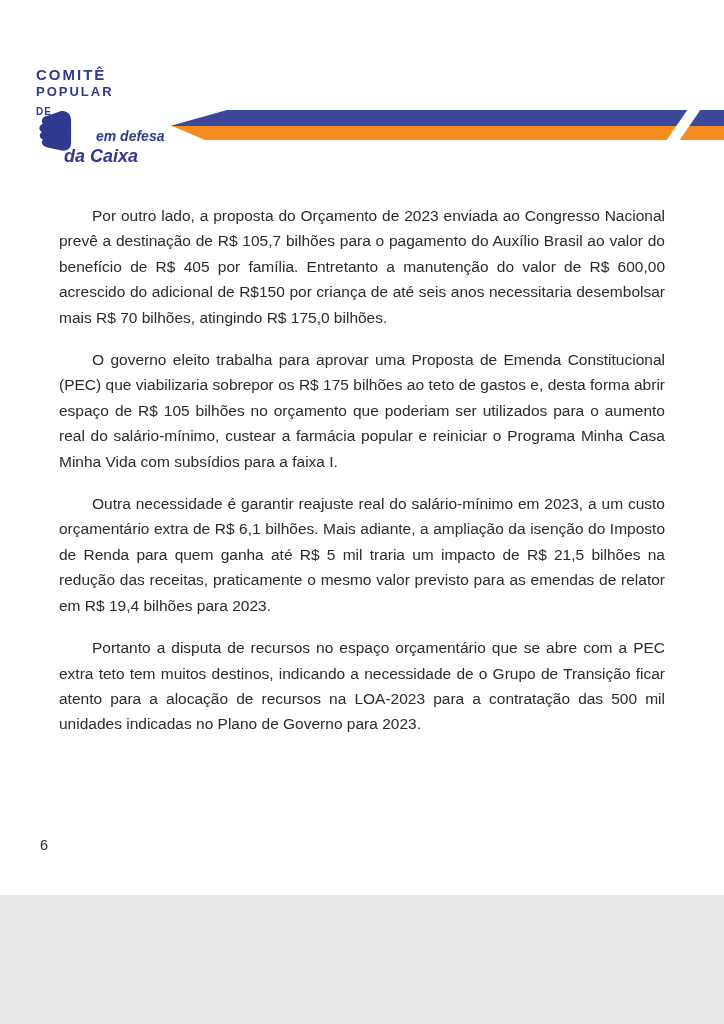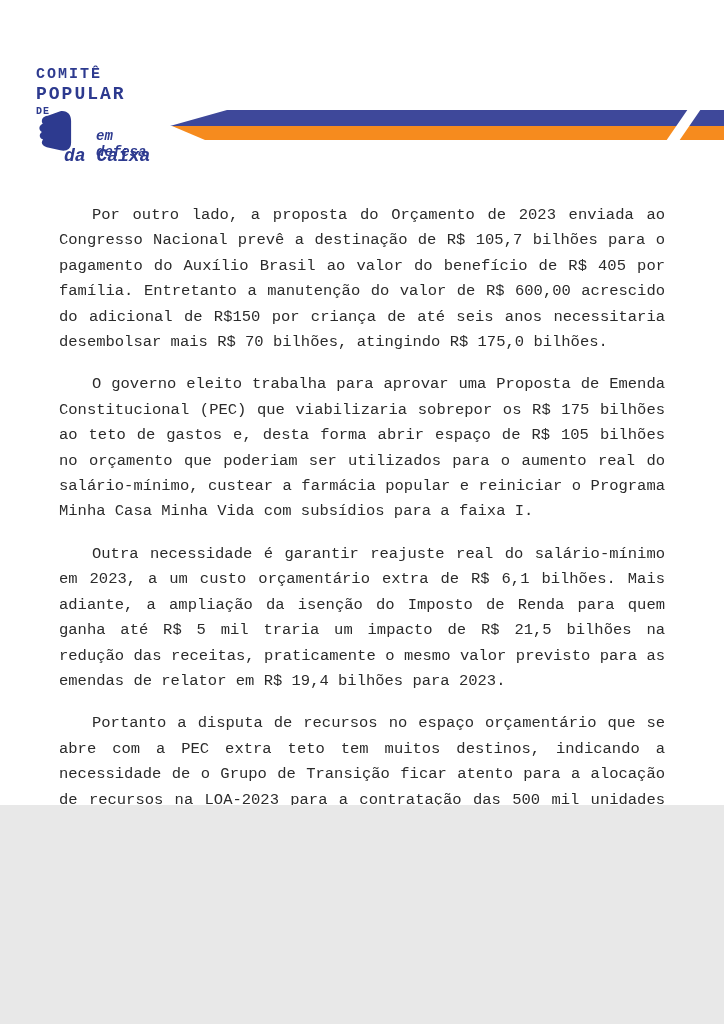--- a/index.html
+++ b/index.html
@@ -1,25 +1,25 @@
 <!DOCTYPE html>
 <html><head>
 <meta charset="utf-8">
 <style>
   html,body { margin:0; padding:0; background:#e8e8e8; }
   .page {
-    position:relative; width:724px; height:805px; margin:0 auto;
+    position:relative; width:724px; height:895px; margin:0 auto;
     background:#ffffff; overflow:hidden;
-    font-family:Liberation Mono, monospace;
+    font-family:Liberation Sans, sans-serif;
   }
 
   
   .logo { position:absolute; left:36px; top:66px; width:130px; height:106px; color:#2d3a8f; }
   .logo-l1 { position:absolute; left:0; top:0;  font-size:15px; font-weight:800; letter-spacing:2px; }
-  .logo-l2 { position:absolute; left:0; top:18px; font-size:18px; font-weight:800; letter-spacing:2px; }
+  .logo-l2 { position:absolute; left:0; top:18px; font-size:13px; font-weight:800; letter-spacing:2px; }
   .logo-de { position:absolute; left:0; top:40px; font-size:10px; font-weight:800; letter-spacing:1px; }
   .logo-luta { position:absolute; left:25px; top:28px; font-size:31px; font-weight:800; font-style:italic; letter-spacing:1px; }
   .logo-star { position:absolute; left:99px; top:44px; font-size:9px; color:#ffffff; line-height:1; }
   .logo-fist { position:absolute; left:0; top:44px; width:36px; height:42px; }
   .logo-emdefesa { position:absolute; left:60px; top:62px; font-size:14px; font-weight:800; font-style:italic; }
   .logo-dacaixa { position:absolute; left:28px; top:80px; font-size:18px; font-weight:800; font-style:italic; }
 
   
   .top-band { position:absolute; left:165px; top:105px; width:559px; height:40px; }
   .footer-line-blue   { position:absolute; left:5px; top:936px; width:517px; height:4px; background:#3e489a; }

